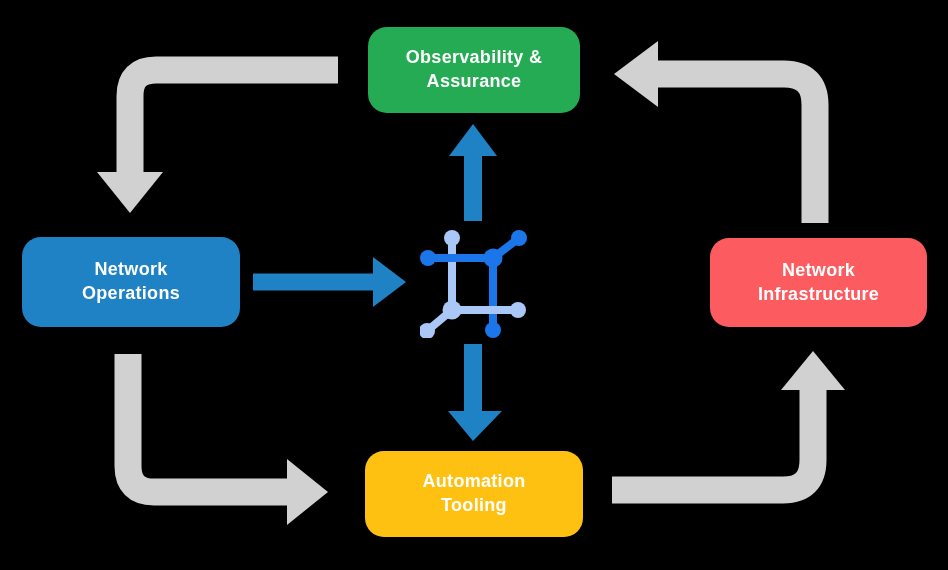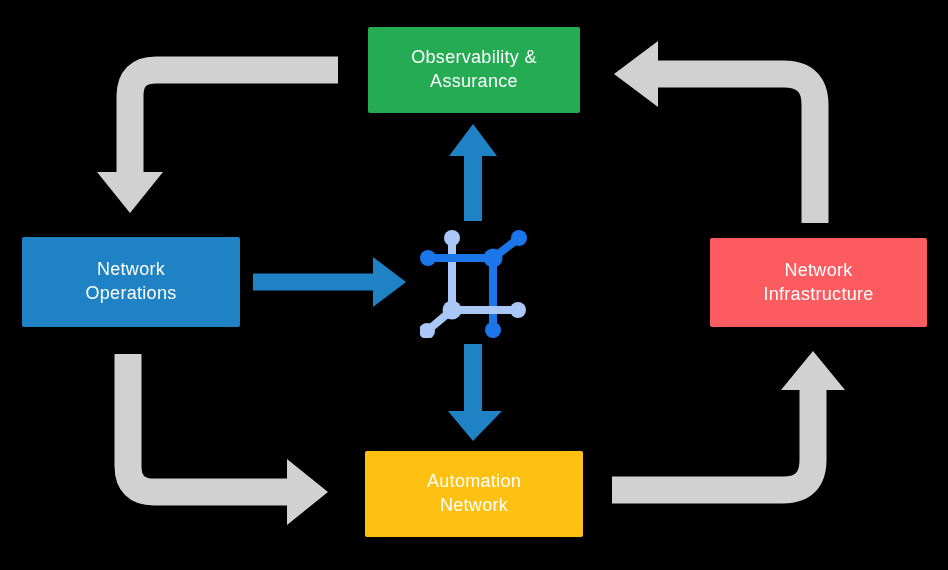--- a/index.html
+++ b/index.html
@@ -19,27 +19,27 @@
   .layer {
     position: absolute;
     left: 0;
     top: 0;
     width: 948px;
     height: 570px;
   }
   
   .node {
     position: absolute;
-    border-radius: 2px;
+    border-radius: 19px;
     display: flex;
     align-items: center;
     justify-content: center;
     text-align: center;
     color: var(--text, #fff);
-    font-weight: 400;
+    font-weight: 700;
     font-size: 18px;
     line-height: 1.33;
     letter-spacing: 0.3px;
     white-space: pre-line;
   }
   #node-observability { left: 368px; top: 27px;  width: 212px; height: 86px; background: var(--node-green); }
   #node-operations    { left: 22px;  top: 237px; width: 218px; height: 90px; background: var(--node-blue); }
   #node-infrastructure{ left: 710px; top: 238px; width: 217px; height: 89px; background: var(--node-red); }
   #node-automation    { left: 365px; top: 451px; width: 218px; height: 86px; background: var(--node-yellow); }
   
@@ -99,21 +99,21 @@
   <div class="node" id="node-operations">
     <span>Network
 Operations</span>
   </div>
   <div class="node" id="node-infrastructure">
     <span>Network
 Infrastructure</span>
   </div>
   <div class="node" id="node-automation">
     <span>Automation
-Network</span>
+Tooling</span>
   </div>
 
   <svg id="center-icon" width="110" height="110" viewBox="0 0 110 110" aria-hidden="true">
 
     <g>
       <line class="icon-light-s" x1="32" y1="10" x2="32" y2="82"></line>
       <line class="icon-light-s" x1="32" y1="82" x2="7" y2="103"></line>
       <circle class="icon-light-f" cx="32" cy="10" r="8"></circle>
       <circle class="icon-light-f" cx="7" cy="103" r="8"></circle>
       <circle class="icon-light-f" cx="32" cy="82" r="9.5"></circle>

